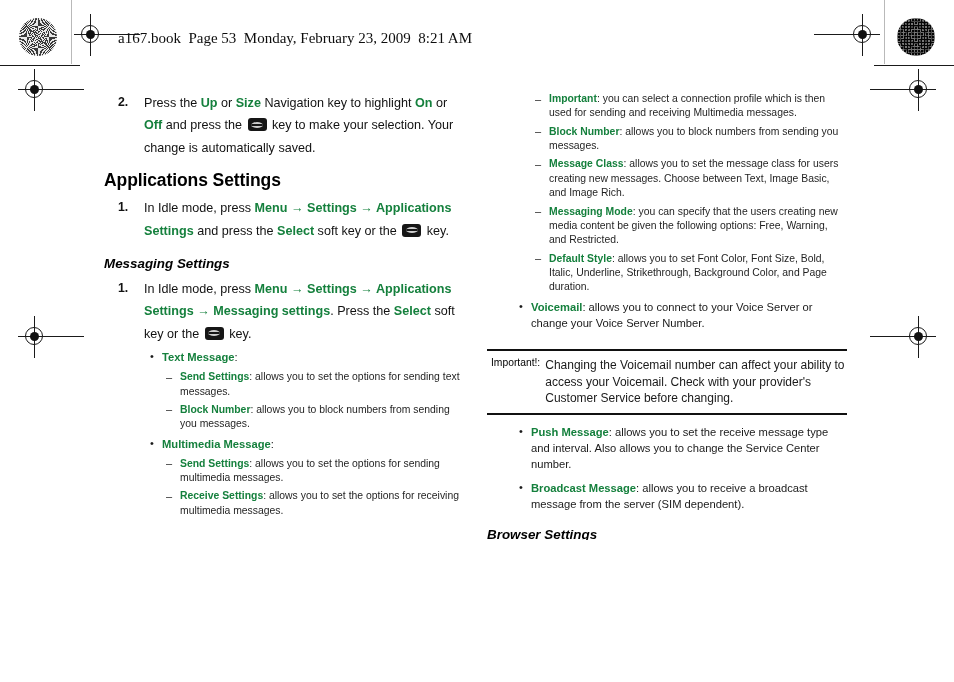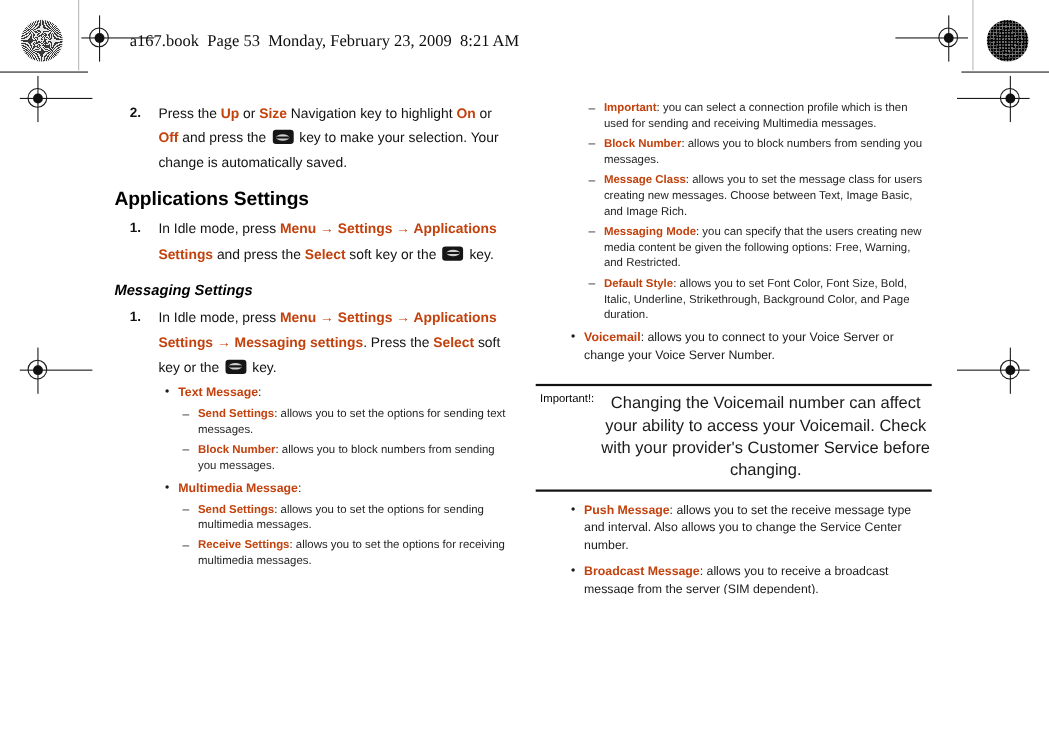--- a/index.html
+++ b/index.html
@@ -182,21 +182,21 @@
     left: 62px;
     top: -0.5px;
     font-size: 11px;
   }
   
   .col-right .b1 { padding-left: 44px; }
   .col-right .b1 > .mark { left: 32px; }
   .col-right .b2 { padding-left: 62px; }
   .col-right .b2 > .mark { left: 48px; }
 
-  b, strong { font-weight: bold; color: #c2410c; }
+  b, strong { font-weight: bold; color: #15803d; }
   .arrow { font-weight: bold; }
 
   
   .keyicon {
     display: inline-block;
     width: 19px;
     height: 13px;
     background: #161616;
     border-radius: 3px;
     position: relative;
@@ -238,24 +238,23 @@
   .callout .lbl {
     flex: 0 0 auto;
     font-size: 10.3px;
     font-weight: normal;
     padding-left: 4px;
     padding-right: 5px;
     white-space: nowrap;
     color: #000;
   }
   .callout .txt {
-    font-size: 15px;
+    font-size: 12px;
     line-height: 1.35;
     color: #1a1a1a;
-    text-align: center;
   }
 
   
   .footer {
     position: absolute;
     left: 487px;
     top: 563px;
     width: 360px;
     text-align: right;
     font-size: 11.4px;

